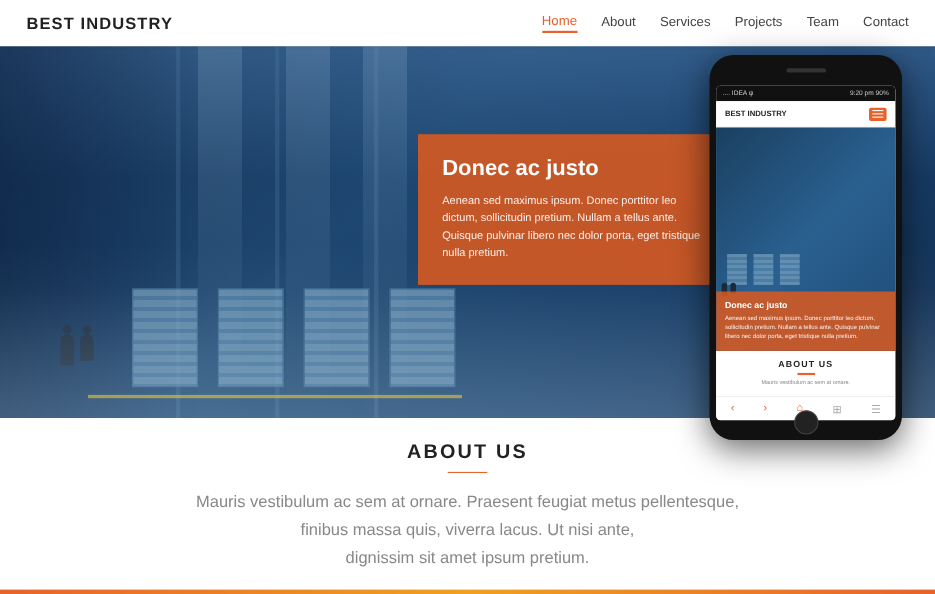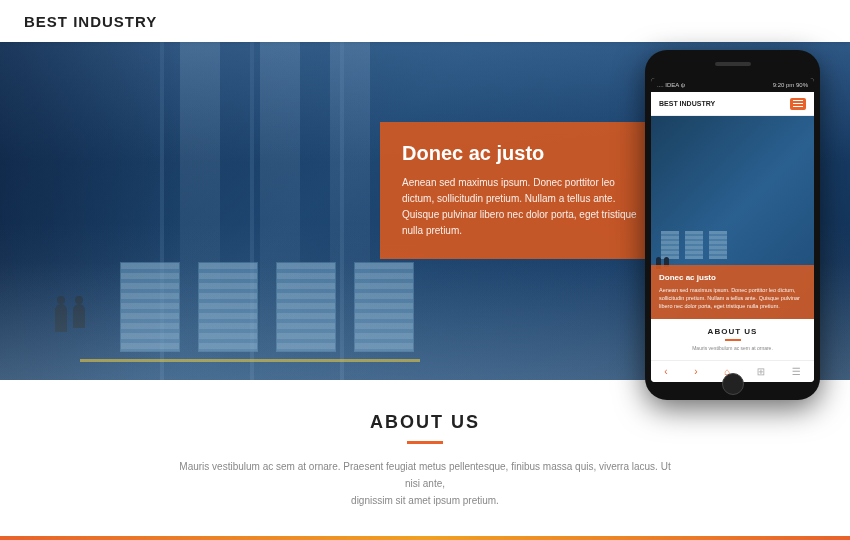--- a/index.html
+++ b/index.html
@@ -171,21 +171,21 @@
       letter-spacing: 2px;
       margin-bottom: 8px;
     }
     .about-underline {
       width: 36px;
       height: 3px;
       background: #e8622a;
       margin-bottom: 14px;
     }
     .about-text {
-      font-size: 10px;
+      font-size: 15px;
       color: #888;
       text-align: center;
       max-width: 500px;
       line-height: 1.7;
     }
 
     
     .phone-container {
       position: absolute;
       right: 30px;
@@ -394,20 +394,28 @@
       bottom: 0; left: 0; right: 0;
       height: 4px;
       background: linear-gradient(90deg, #e8622a 0%, #f0a020 50%, #e8622a 100%);
     }
   </style>
 </head>
 <body>
 
 <div class="header">
   <div class="logo">BEST INDUSTRY</div>
+  <nav class="nav">
+    <a class="nav-item active">Home</a>
+    <a class="nav-item">About</a>
+    <a class="nav-item">Services</a>
+    <a class="nav-item">Projects</a>
+    <a class="nav-item">Team</a>
+    <a class="nav-item">Contact</a>
+  </nav>
 </div>
 
 <div class="hero">
   <div class="hero-bg"></div>
   <div class="ceiling"></div>
   <div class="left-wall"></div>
 
   <div class="col-line" style="left: 160px;"></div>
   <div class="col-line" style="left: 250px;"></div>
   <div class="col-line" style="left: 340px;"></div>

